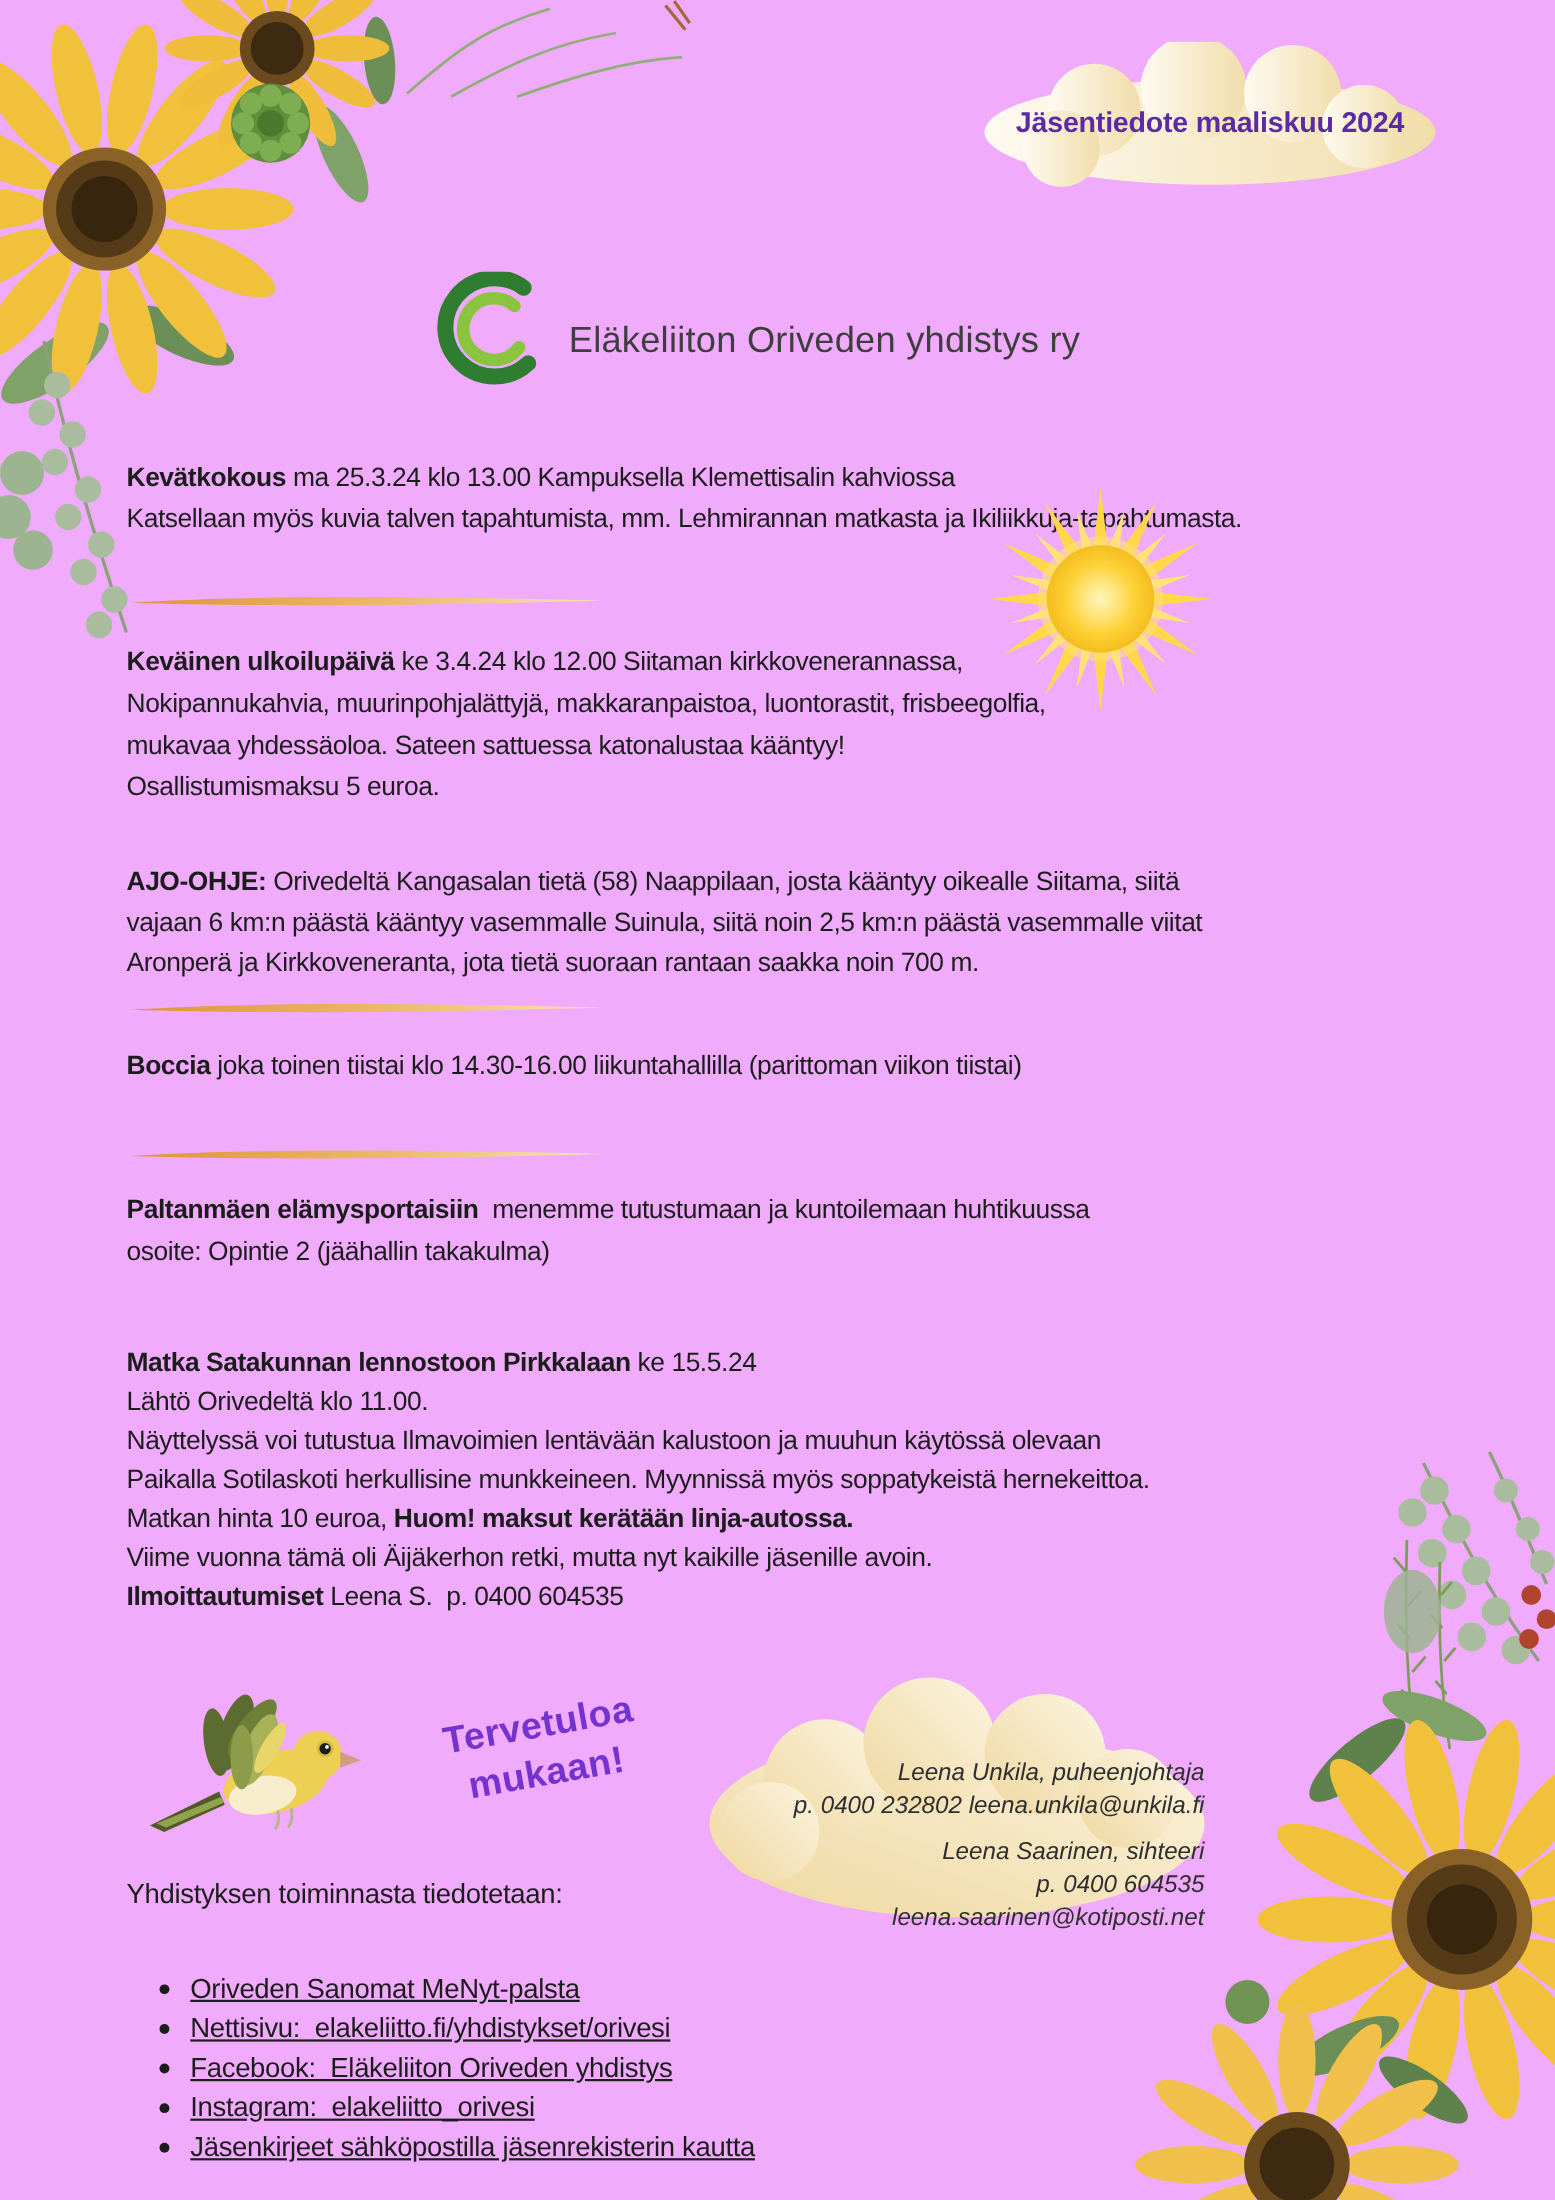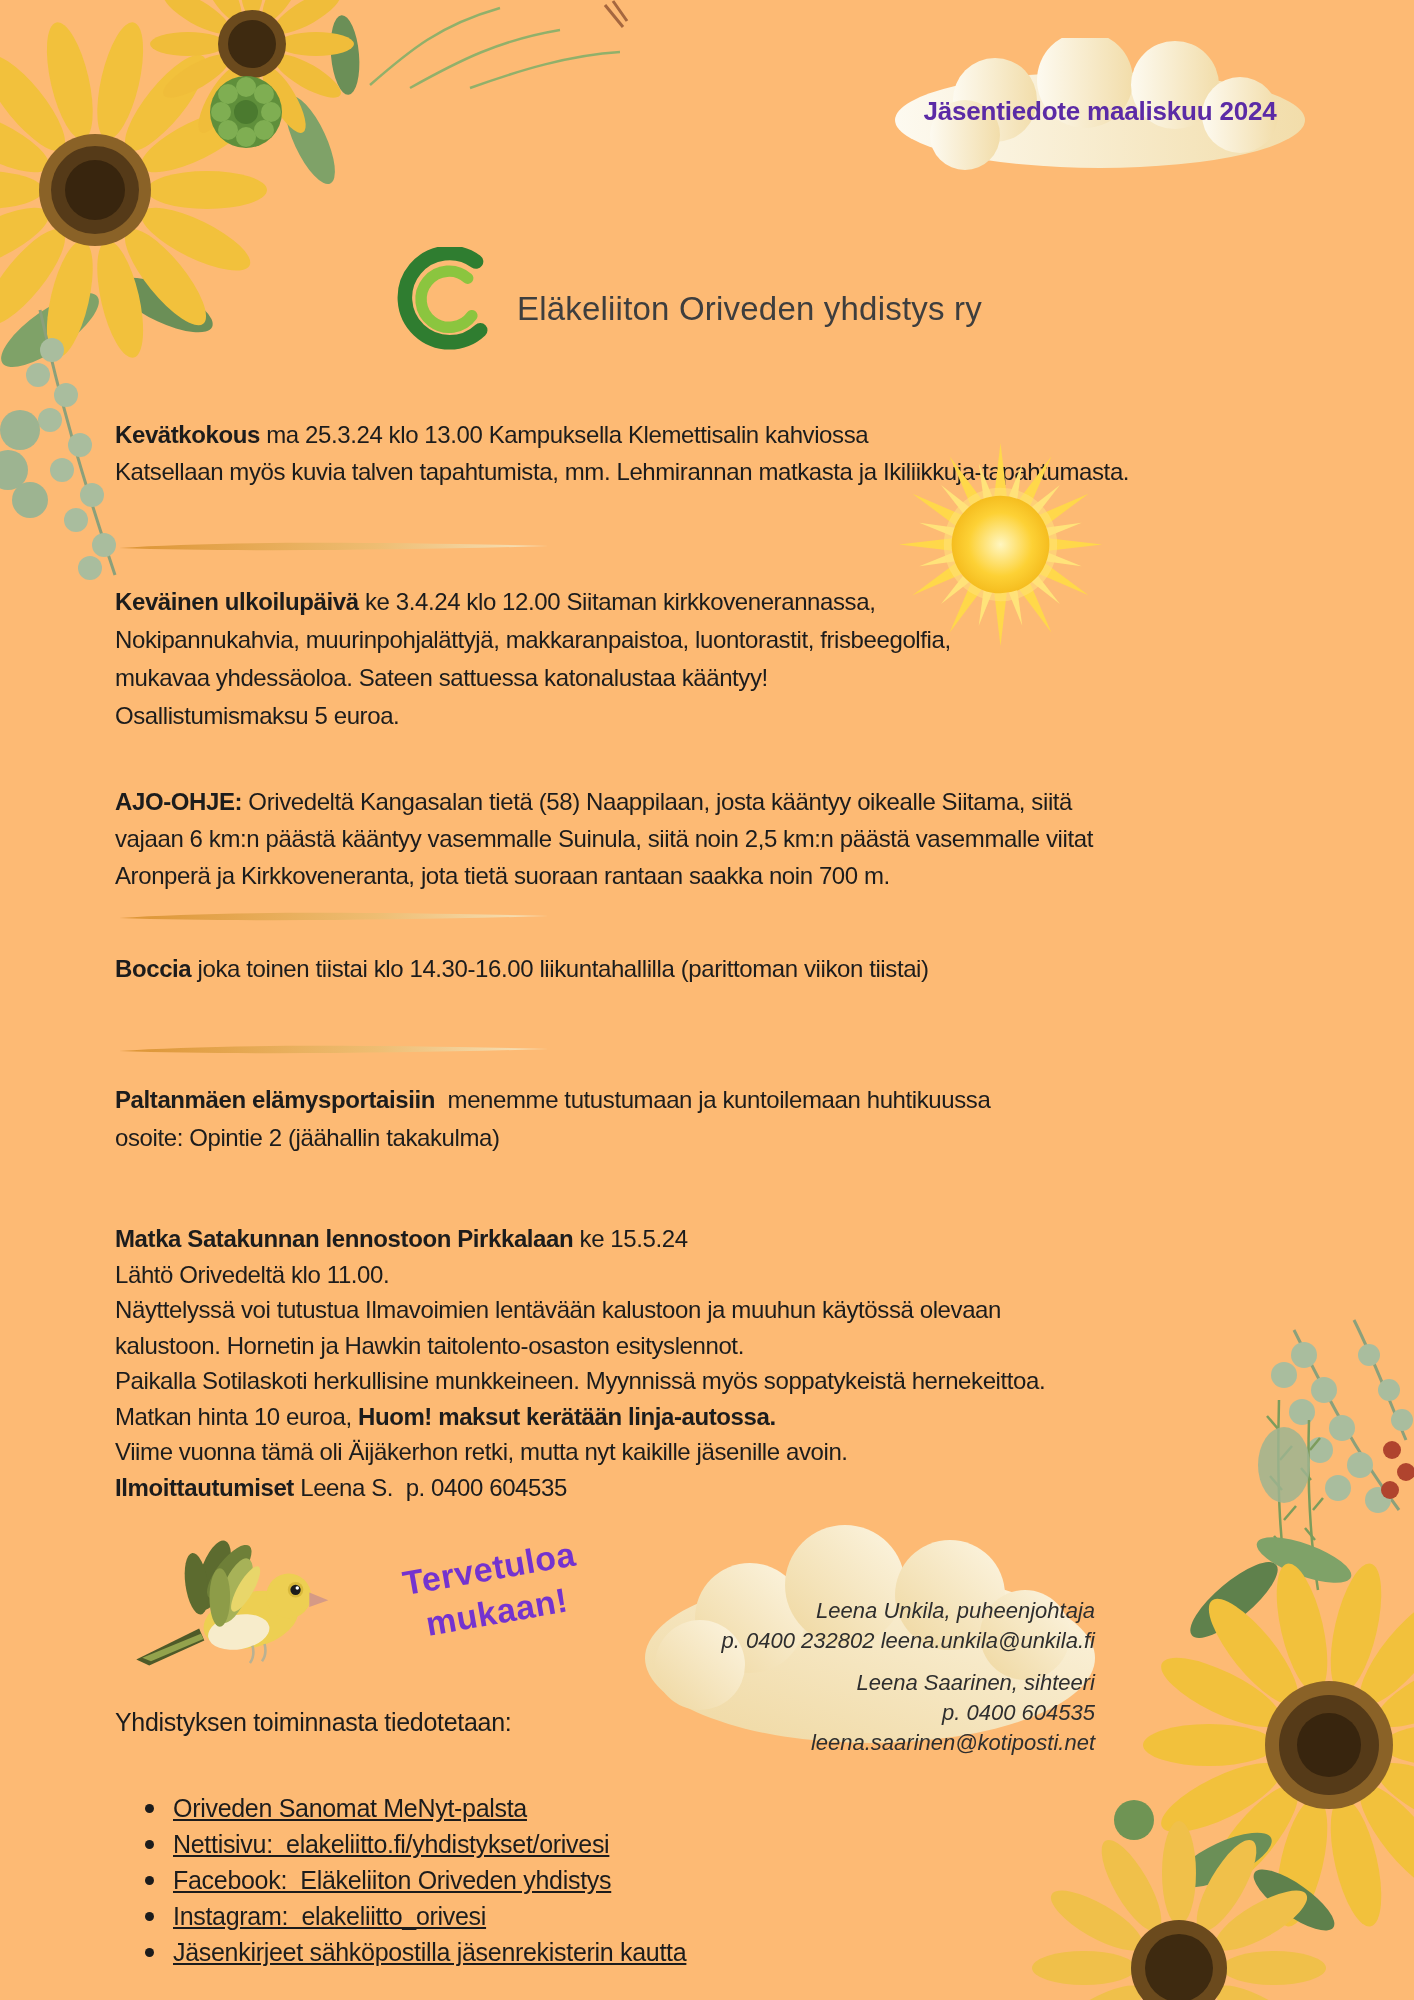--- a/index.html
+++ b/index.html
@@ -1,16 +1,16 @@
 <!DOCTYPE html>
 <html><head>
 <meta charset="utf-8">
 <style>
   html,body{margin:0;padding:0;background:#ffffff;}
-  .page{position:relative;width:1414px;height:2000px;background:#fdba74;overflow:hidden;
+  .page{position:relative;width:1414px;height:2000px;background:#f0abfc;overflow:hidden;
         font-family:"Liberation Sans","DejaVu Sans",sans-serif;color:#1c1c1c;}
   .abs{position:absolute;}
   [data-bind]{white-space:pre-wrap;}
   
   .sec{position:absolute;left:115px;width:1255px;font-size:24px;letter-spacing:-0.4px;color:#1c1c1c;}
   .line{white-space:pre-wrap;}
   .line .b{font-weight:700;}
   #sec-kevatkokous{top:416px}#sec-kevatkokous .line{line-height:37px}
   #sec-ulkoilu{top:583px}#sec-ulkoilu .line{line-height:38px}
   #sec-ajo{top:783px}#sec-ajo .line{line-height:37px}
@@ -259,21 +259,20 @@
 
   <div class="sec" id="sec-portaat">
     <div class="line"><span class="b" data-bind="content.portaat.lines.0.b">Paltanmäen elämysportaisiin</span><span class="t" data-bind="content.portaat.lines.0.t">  menemme tutustumaan ja kuntoilemaan huhtikuussa</span></div>
     <div class="line"><span class="t" data-bind="content.portaat.lines.1.t">osoite: Opintie 2 (jäähallin takakulma)</span></div>
   </div>
 
   <div class="sec" id="sec-matka">
     <div class="line"><span class="b" data-bind="content.matka.lines.0.b">Matka Satakunnan lennostoon Pirkkalaan</span><span class="t" data-bind="content.matka.lines.0.t"> ke 15.5.24</span></div>
     <div class="line"><span class="t" data-bind="content.matka.lines.1.t">Lähtö Orivedeltä klo 11.00.</span></div>
     <div class="line"><span class="t" data-bind="content.matka.lines.2.t">Näyttelyssä voi tutustua Ilmavoimien lentävään kalustoon ja muuhun käytössä olevaan</span></div>
-    <div class="line"><span class="t" data-bind="content.matka.lines.3.t">kalustoon. Hornetin ja Hawkin taitolento-osaston esityslennot.</span></div>
     <div class="line"><span class="t" data-bind="content.matka.lines.4.t">Paikalla Sotilaskoti herkullisine munkkeineen. Myynnissä myös soppatykeistä hernekeittoa.</span></div>
     <div class="line"><span class="t" data-bind="content.matka.lines.5.pre">Matkan hinta 10 euroa, </span><span class="b" data-bind="content.matka.lines.5.b">Huom! maksut kerätään linja-autossa.</span></div>
     <div class="line"><span class="t" data-bind="content.matka.lines.6.t">Viime vuonna tämä oli Äijäkerhon retki, mutta nyt kaikille jäsenille avoin.</span></div>
     <div class="line"><span class="b" data-bind="content.matka.lines.7.b">Ilmoittautumiset</span><span class="t" data-bind="content.matka.lines.7.t"> Leena S.  p. 0400 604535</span></div>
   </div>
 
   <svg class="abs bird" viewBox="0 0 230 160">
     <polygon points="5,148 78,112 84,126 20,155" fill="#4e5a28"></polygon>
     <polygon points="12,146 80,118 83,124 22,150" fill="#93a24c"></polygon>
     <ellipse cx="95" cy="50" rx="16" ry="42" transform="rotate(18 95 50)" fill="#5c6b2f"></ellipse>

